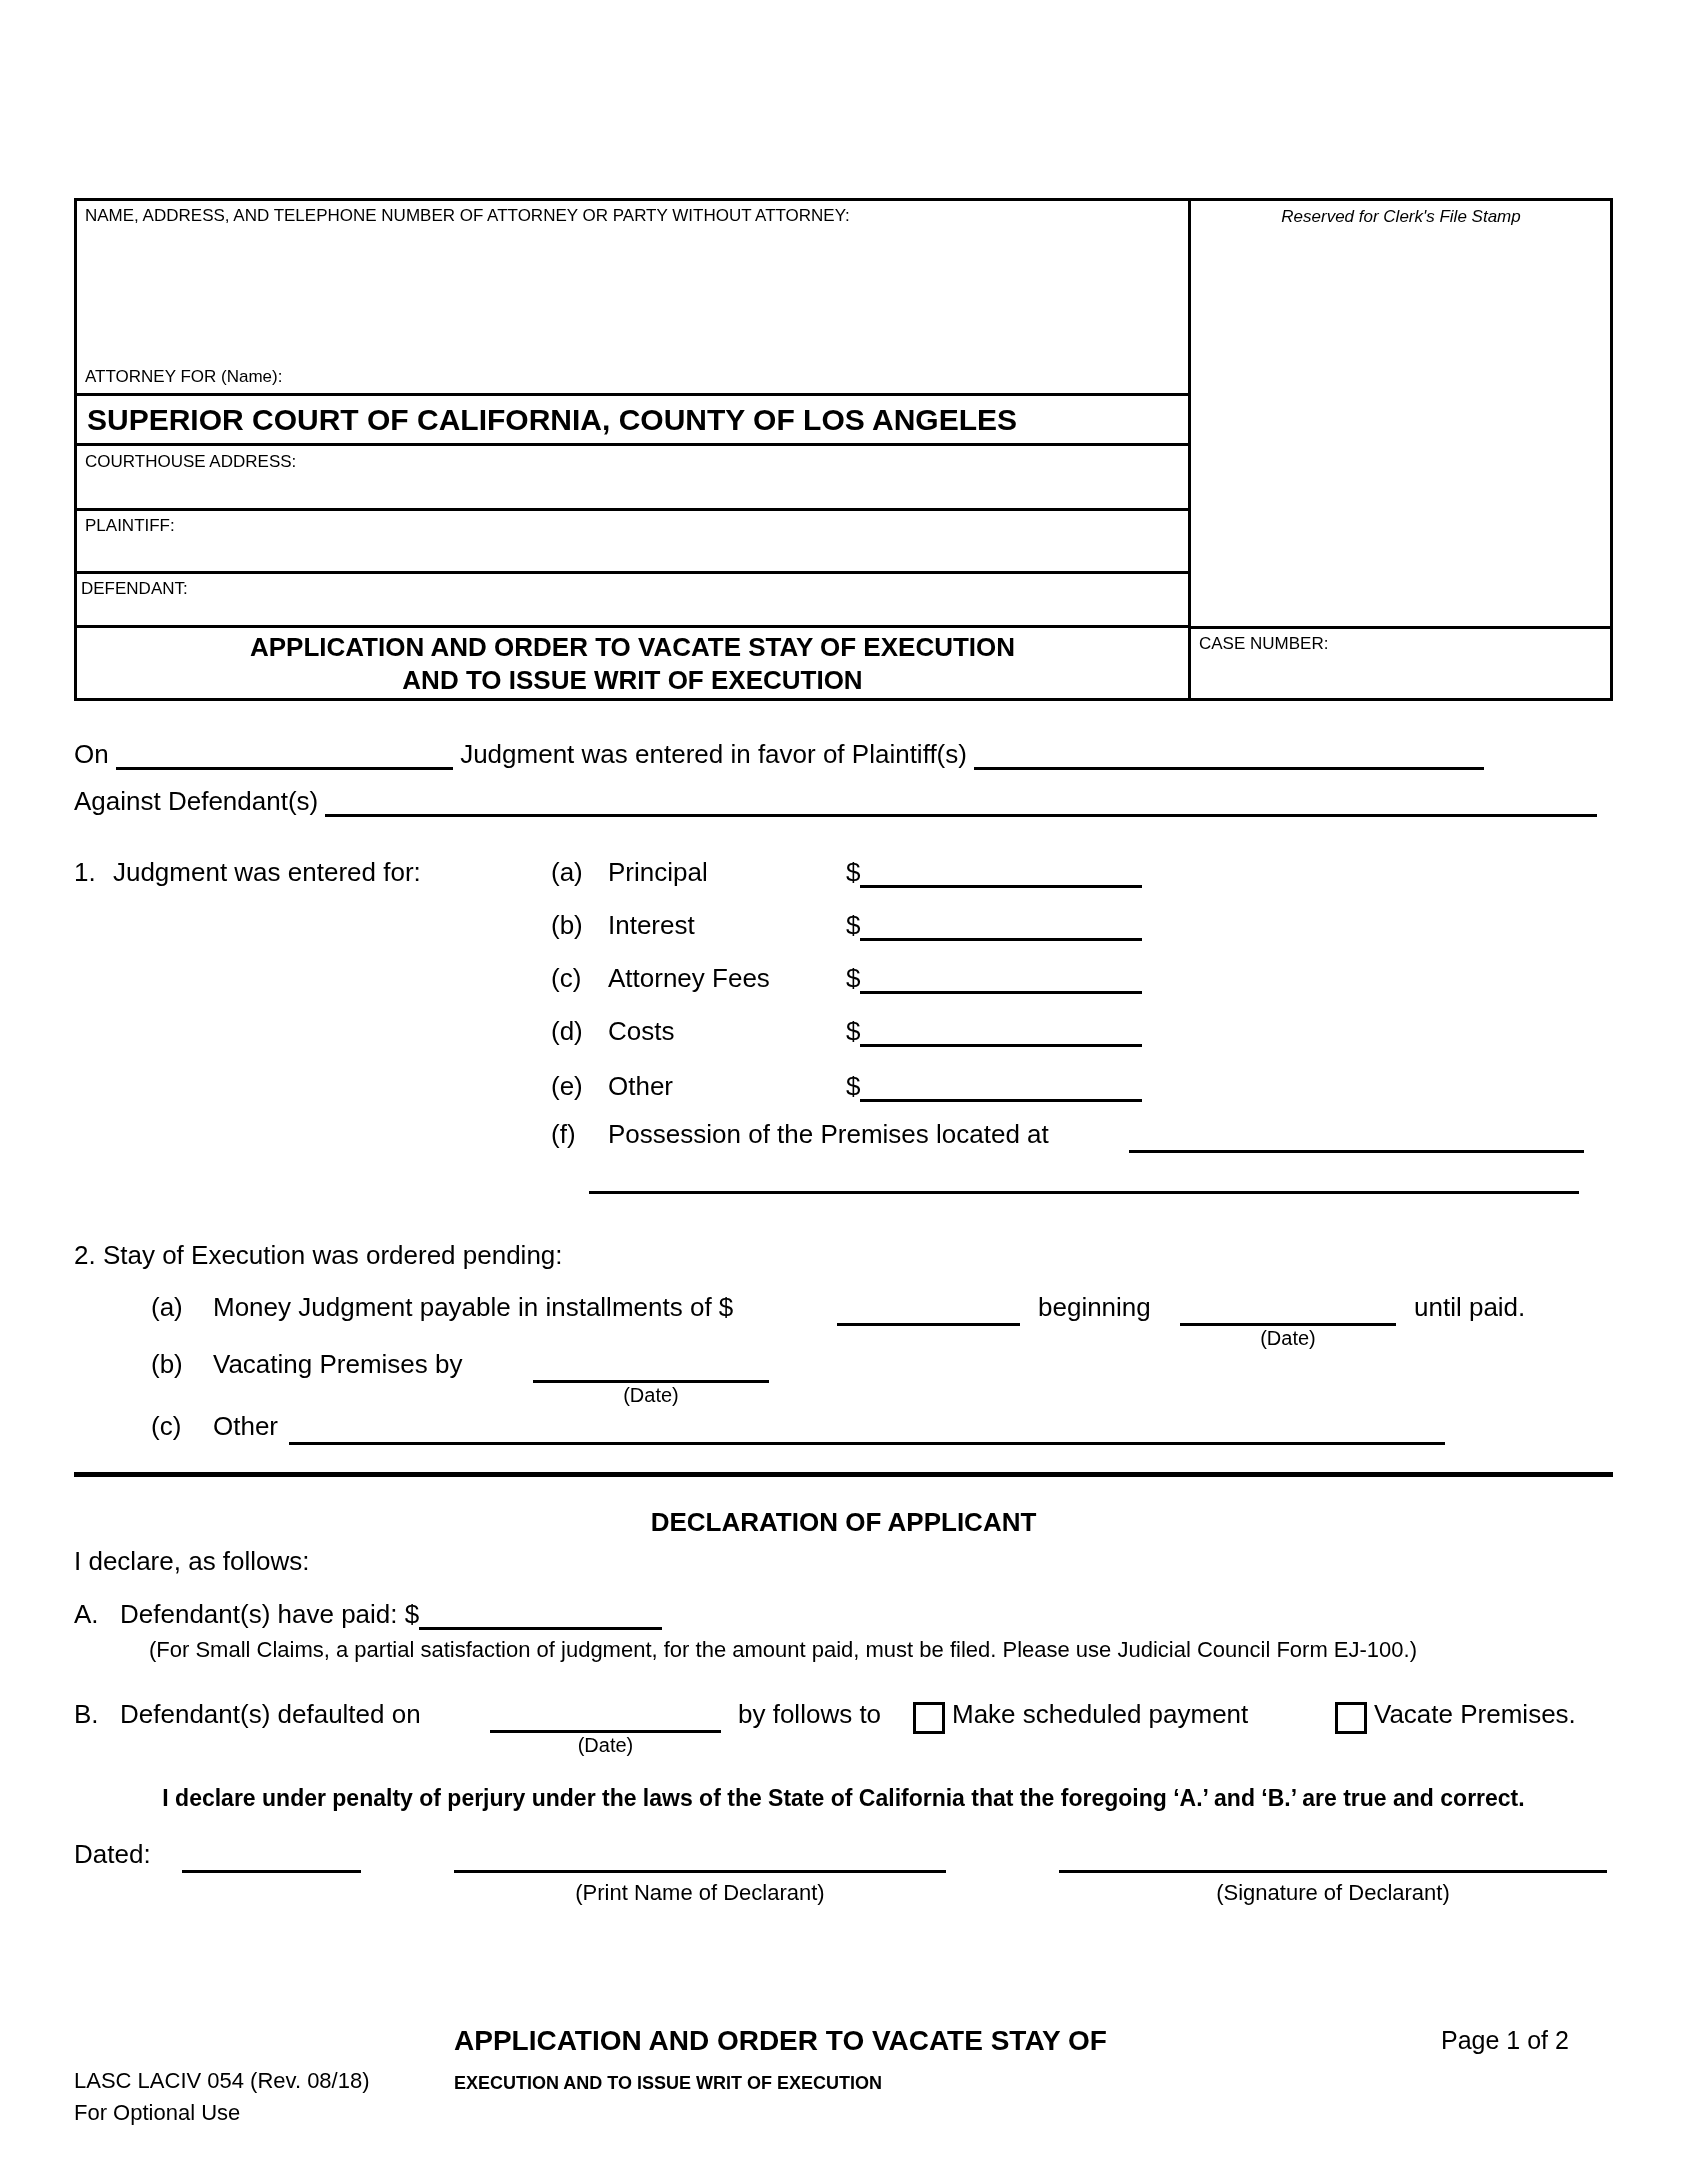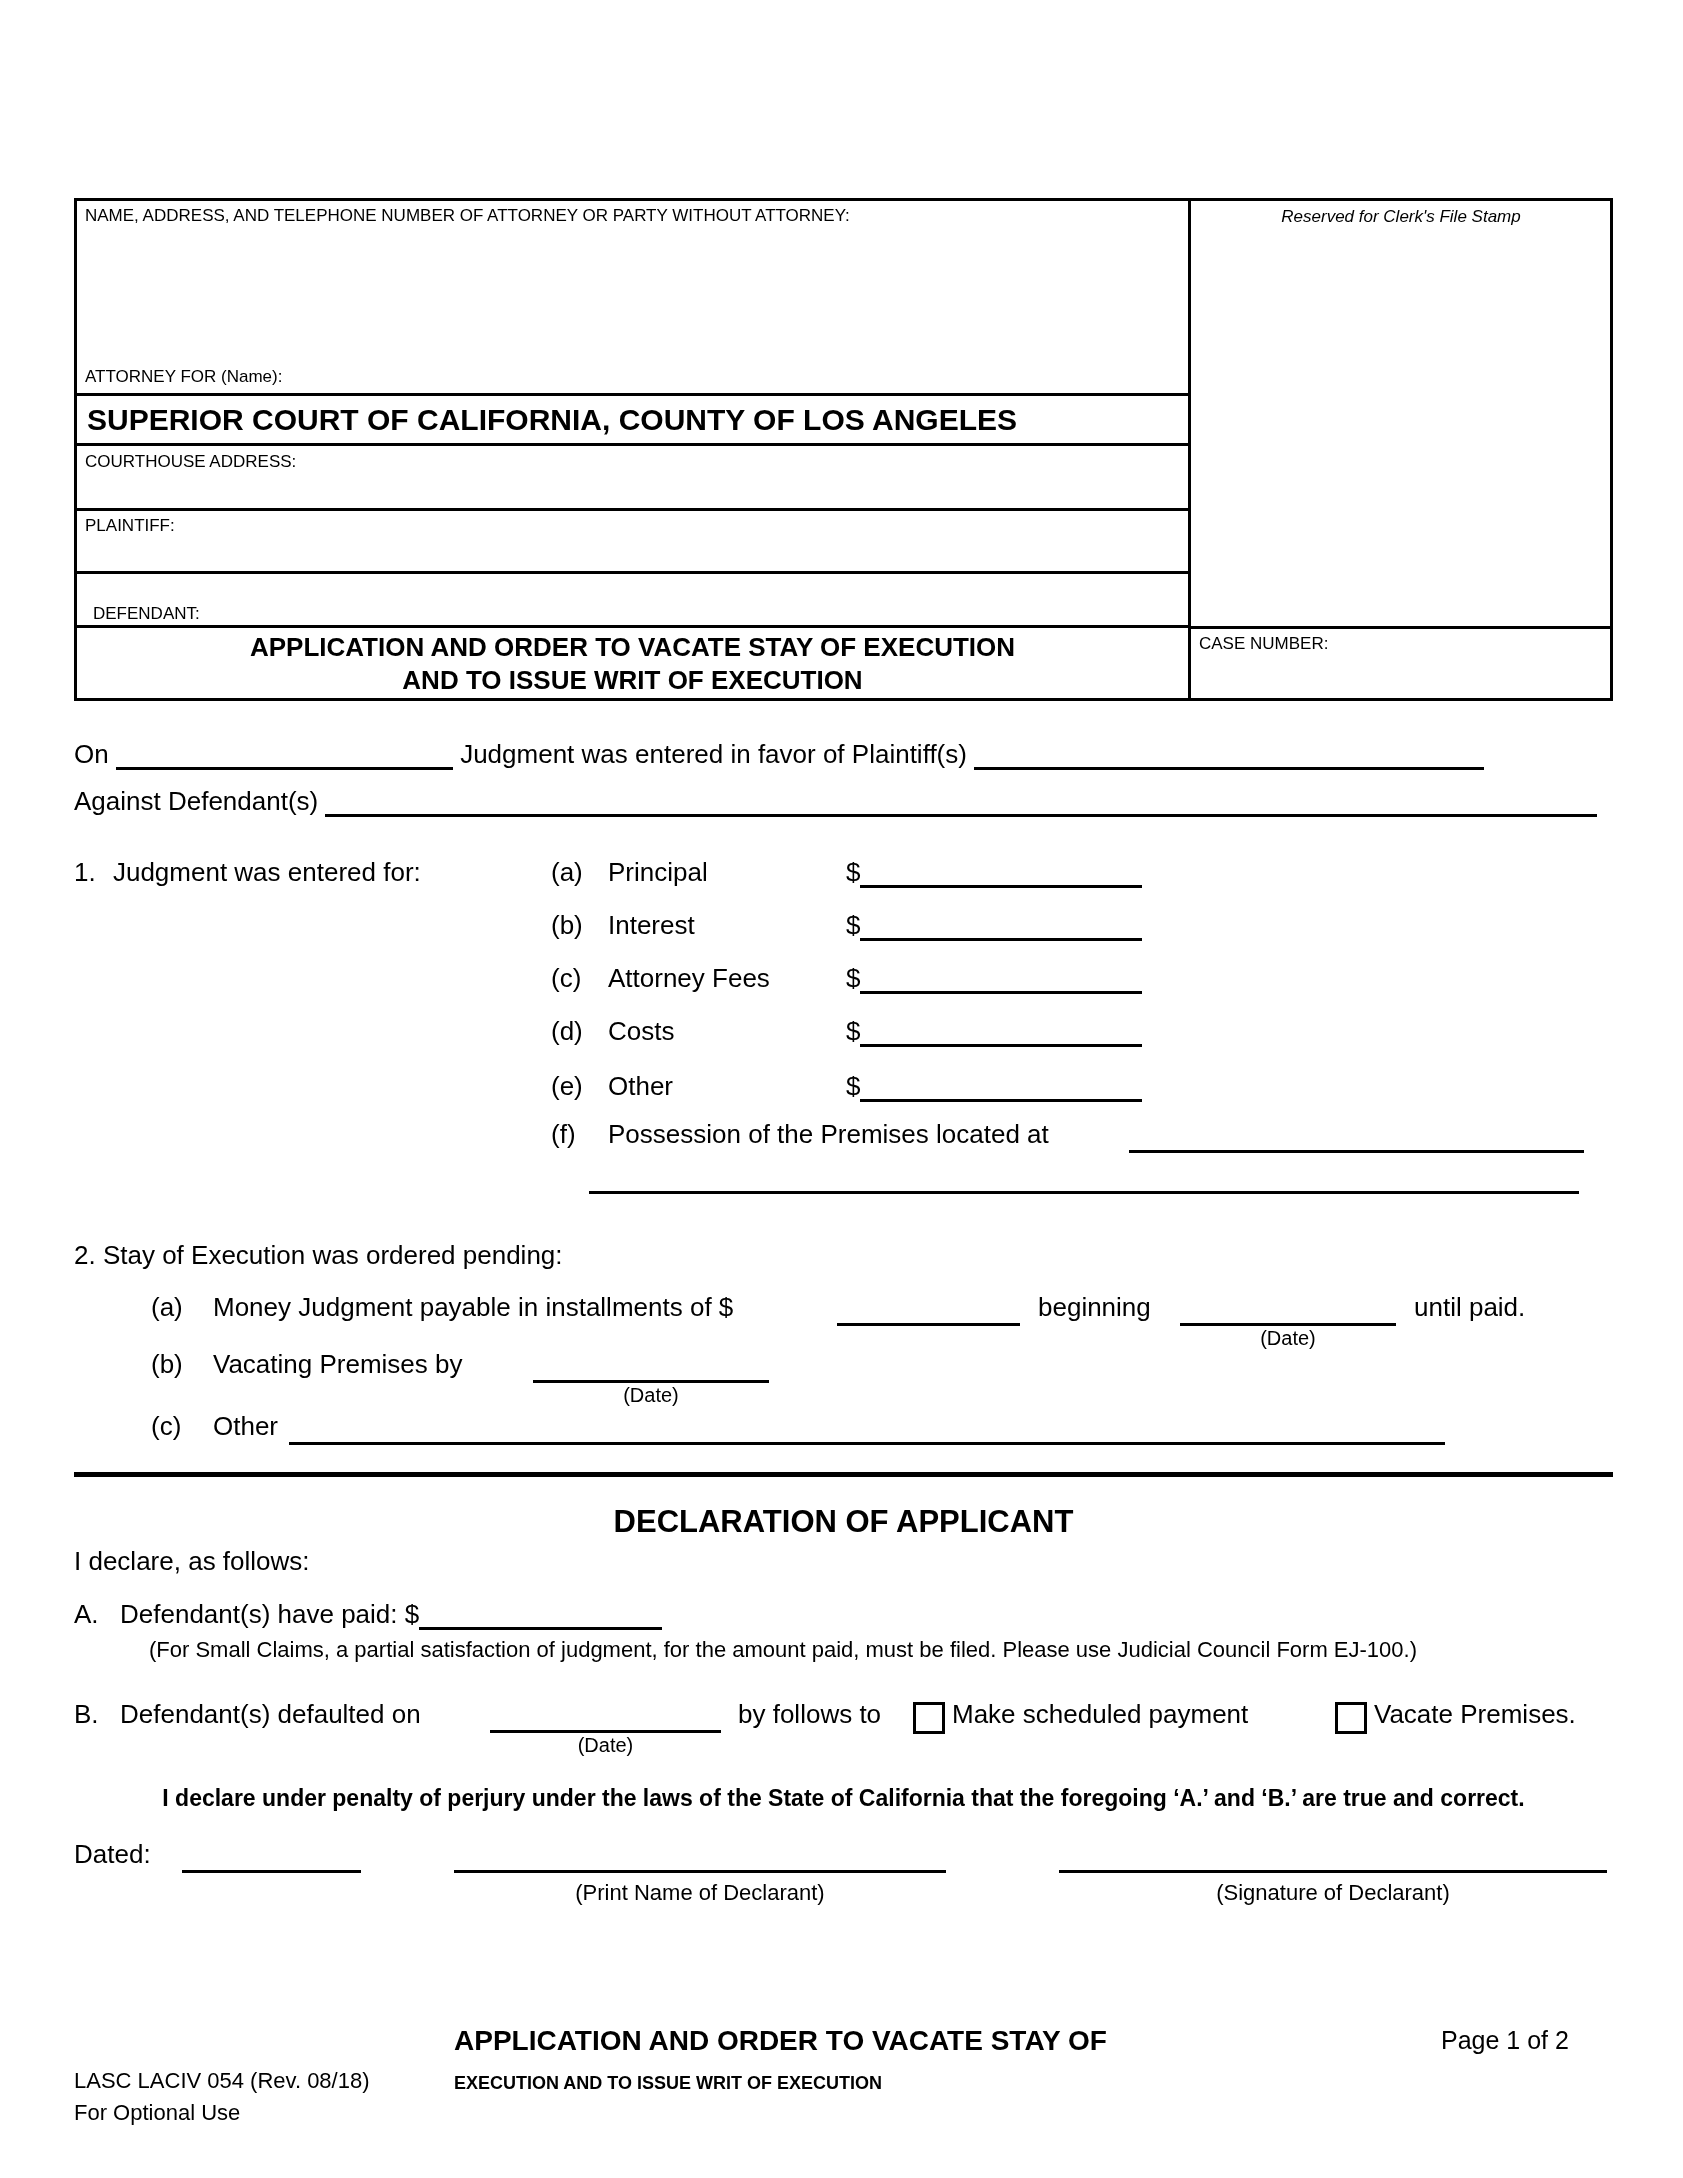--- a/index.html
+++ b/index.html
@@ -40,21 +40,21 @@
 
     <div class="cell" style="left:0;top:246px;width:1111px;height:64px;border-bottom:3px solid #000;">
       <div class="lbl abs" style="left:8px;top:4px;">COURTHOUSE ADDRESS:</div>
     </div>
 
     <div class="cell" style="left:0;top:310px;width:1111px;height:63px;border-bottom:3px solid #000;">
       <div class="lbl abs" style="left:8px;top:4px;">PLAINTIFF:</div>
     </div>
 
     <div class="cell" style="left:0;top:373px;width:1111px;height:54px;border-bottom:3px solid #000;">
-      <div class="lbl abs" style="left:16px;top:4px;margin-top:25px;">DEFENDANT:</div>
+      <div class="lbl abs" style="left:4px;top:4px;">DEFENDANT:</div>
     </div>
 
     <div class="cell center" style="left:0;top:428px;width:1111px;height:69px;padding-top:2px;">
       <div class="bold" style="font-size:26px;line-height:33px;">APPLICATION AND ORDER TO VACATE STAY OF EXECUTION</div>
       <div class="bold" style="font-size:26px;line-height:33px;">AND TO ISSUE WRIT OF EXECUTION</div>
     </div>
 
     <div class="cell" style="left:1114px;top:0;width:420px;height:428px;border-bottom:3px solid #000;">
       <div class="lbl italic center abs" style="left:0;top:5px;width:100%;">Reserved for Clerk's File Stamp</div>
     </div>
@@ -119,21 +119,21 @@
   <div class="t abs" style="left:213px;top:1347px;">Vacating Premises by</div>
   <div class="uline" style="left:533px;top:1347px;width:236px;"></div>
   <div class="datelbl" style="left:533px;top:1383px;width:236px;">(Date)</div>
 
   <div class="t abs" style="left:151px;top:1409px;">(c)</div>
   <div class="t abs" style="left:213px;top:1409px;">Other</div>
   <div class="uline" style="left:289px;top:1409px;width:1156px;"></div>
 
   <div class="abs" style="left:74px;top:1472px;width:1539px;height:5px;background:#000;"></div>
 
-  <div class="abs bold center" style="left:74px;top:1505px;width:1539px;font-size:31px;line-height:34px;">DECLARATION OF APPLICANT</div>
+  <div class="abs bold center" style="left:74px;top:1505px;width:1539px;font-size:26px;line-height:34px;">DECLARATION OF APPLICANT</div>
 
   <div class="t abs" style="left:74px;top:1544px;">I declare, as follows:</div>
 
   <div class="t abs" style="left:74px;top:1597px;">A.</div>
   <div class="t abs" style="left:120px;top:1597px;"><span>Defendant(s) have paid: $</span><span class="blank" style="width:243px;"></span></div>
   <div class="note abs" style="left:149px;top:1636px;">(For Small Claims, a partial satisfaction of judgment, for the amount paid, must be filed.  Please use Judicial Council Form EJ-100.)</div>
 
   <div class="t abs" style="left:74px;top:1697px;">B.</div>
   <div class="t abs" style="left:120px;top:1697px;">Defendant(s) defaulted on</div>
   <div class="uline" style="left:490px;top:1697px;width:231px;"></div>

